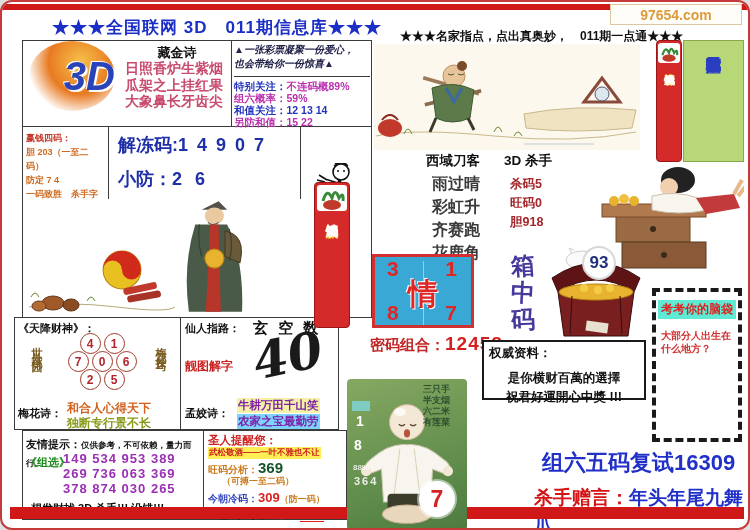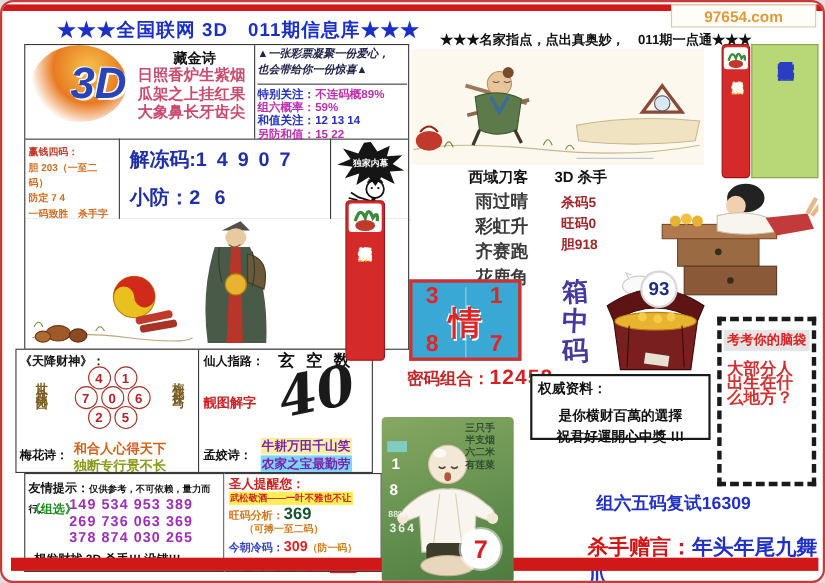--- a/index.html
+++ b/index.html
@@ -74,26 +74,20 @@
       <div>胆 203（一至二码）</div>
       <div>防定 7 4</div>
       <div>一码致胜　杀手字谜</div>
     </div>
 
     <div class="abs" style="left:95px;top:92px;width:180px;color:#1f2fa8">
       <div style="font-size:18px"><span class="b">解冻码:</span><span class="b" style="letter-spacing:2px">1 4 9 0 7</span></div>
       <div style="font-size:18px;margin-top:10px"><span class="b">小防：</span><span class="b" style="letter-spacing:4px">2 6</span></div>
     </div>
 
-    <div class="abs" style="left:280px;top:88px;width:68px;height:40px">
-      <svg width="68" height="40" viewBox="0 0 70 46">
-        <polygon points="35,0 42,10 55,4 52,15 68,14 58,23 70,30 55,31 60,44 46,37 40,46 33,37 20,45 23,33 8,38 16,26 0,24 14,18 6,7 22,12 28,1" fill="#151515"></polygon>
-      </svg>
-      <span class="b" style="position:absolute;left:0;top:14px;width:68px;text-align:center;color:#fff;font-size:8px">独家内幕</span>
-    </div>
     <svg class="abs" style="left:288px;top:122px" width="52" height="36" viewBox="0 0 52 36">
       <circle cx="30" cy="9" r="8" fill="none" stroke="#111" stroke-width="1.6"></circle>
       <path d="M23 3 Q30 -3 37 3 M24 1 Q30 -5 36 2" stroke="#111" fill="none" stroke-width="1.4"></path>
       <circle cx="27" cy="8" r="1" fill="#111"></circle>
         <circle cx="33" cy="8" r="1" fill="#111"></circle>
       <path d="M27 17 L24 28 L32 28 L30 17 Z" fill="#111"></path>
       <path d="M24 28 L18 34 M32 28 L38 33 M27 20 L14 16 M8 12 L16 17 M6 17 L14 19" stroke="#111" stroke-width="1.6" fill="none"></path>
     </svg>
   </div>
 
@@ -318,38 +312,38 @@
     <span class="b" style="color:#1f2f7a;font-size:17px">93</span>
   </div>
 
   <div class="abs" style="left:480px;top:338px;width:164px;height:60px;border:2px solid #1a1a1a;background:#fff">
     <div class="b" style="font-size:12.5px;margin:3px 0 0 5px">权威资料：</div>
     <div class="b" style="font-size:12.5px;text-align:center;margin-top:8px">是你横财百萬的選擇</div>
     <div class="b" style="font-size:12.5px;text-align:center;margin-top:2px">祝君好運開心中獎 !!!</div>
   </div>
 
   <div class="abs" style="left:650px;top:286px;width:90px;height:154px;border:4px dashed #1a1a1a;background:#fff">
-    <div class="b" style="font-size:12px;color:#e02020;background:#e5e5e5;text-align:center;margin:8px 2px 0 2px;padding:1px 0">考考你的脑袋</div>
-    <div class="b" style="font-size:15px;color:#d03030;margin:10px 5px 0 5px;line-height:13px">大部分人出生在什么地方？</div>
+    <div class="b" style="font-size:12px;color:#e02020;background:#5eead4;text-align:center;margin:8px 2px 0 2px;padding:1px 0">考考你的脑袋</div>
+    <div class="b" style="font-size:10px;color:#d03030;margin:10px 5px 0 5px;line-height:13px">大部分人出生在什么地方？</div>
   </div>
 
   <div class="strip" style="left:654px;top:38px;width:26px;height:122px">
     <svg width="22" height="20" viewBox="0 0 30 26" style="background:#fff;border-radius:3px;margin-top:2px">
       <path d="M6 16 Q10 2 15 13 Q18 2 22 13 Q27 6 26 16" stroke="#3a8a3a" stroke-width="3" fill="none"></path>
       <ellipse cx="15" cy="20" rx="9" ry="5" fill="#c03a2a"></ellipse>
     </svg>
     <div class="schars" style="font-size:11px;margin-top:2px">
       <span class="gold-ch">赢钱</span><span class="white-ch">锦囊</span>
     </div>
   </div>
   <div class="abs" style="left:681px;top:38px;width:61px;height:122px;background:#b8d878;border:1px solid #8aa84a;
               display:flex;justify-content:center;padding-top:4px">
     <div class="vtext b" style="font-size:15px;color:#2a3fc0;line-height:28px;height:114px">
       <span>树黄叶落无收成</span><span>望天兴叹求苍天</span>
     </div>
   </div>
 
-  <div class="abs b" style="left:540px;top:446px;font-size:16px;color:#2030c8">组六五码复试16309</div>
+  <div class="abs b" style="left:540px;top:446px;font-size:22px;color:#2030c8">组六五码复试16309</div>
   <div class="abs" style="left:532px;top:483px">
     <span class="b" style="font-size:19px;color:#d41414">杀手赠言：</span><span class="b" style="font-size:19px;color:#2030c8">年头年尾九舞爪</span>
   </div>
 
 </div>
 
 </body></html>

